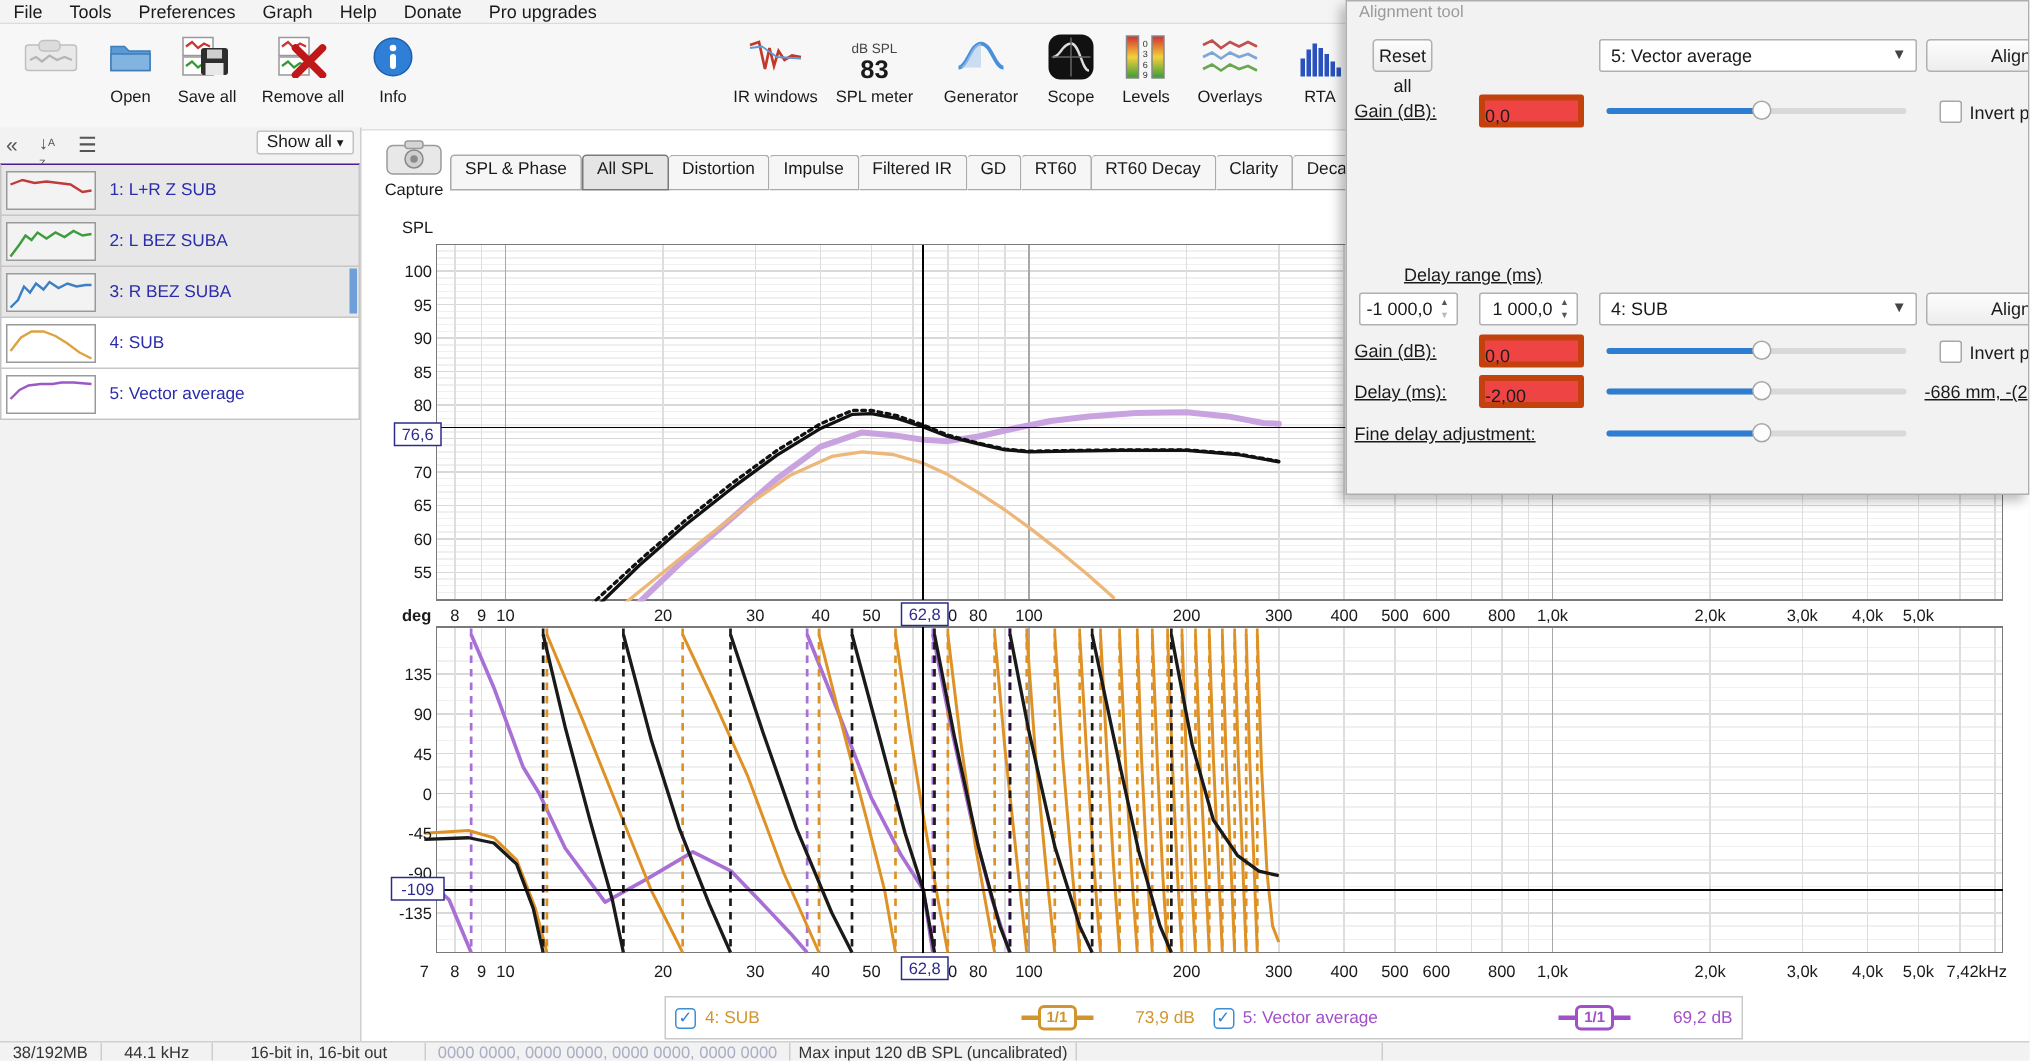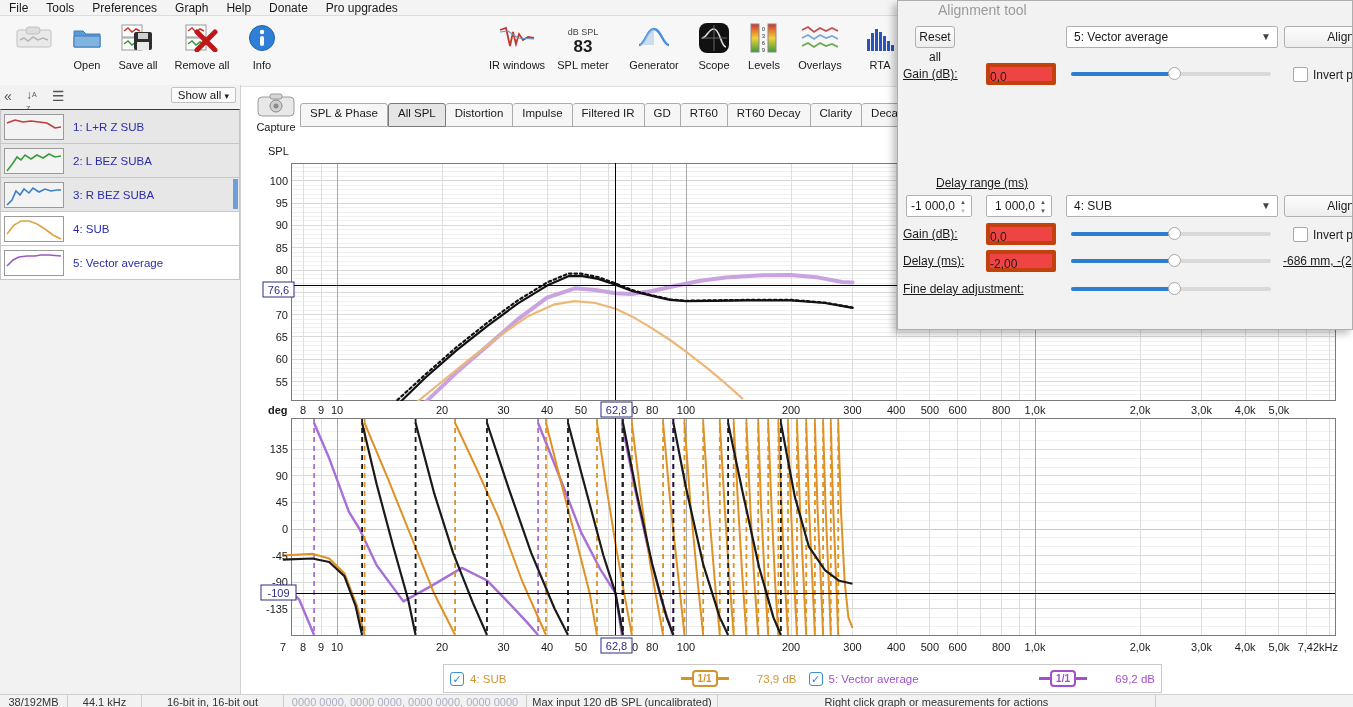--- a/index.html
+++ b/index.html
@@ -49,21 +49,21 @@
   .smbadge{display:flex;align-items:center;margin:0 8px;}
   .smline{width:11px;height:3px;}
   .smbox{border:2px solid;border-radius:4px;padding:0 4px;font-size:10px;font-weight:bold;background:#fff;line-height:13px;cursor:pointer;}
   .lval{font-size:11.5px;width:60px;text-align:right;}
   
   #statusbar{left:0;top:694px;width:1353px;height:13px;background:#f2f2f2;border-top:1px solid #d0d0d0;display:flex;overflow:hidden;z-index:60;}
   .ssec{border-right:1px solid #cdcdcd;font-size:11px;line-height:15px;text-align:center;white-space:nowrap;overflow:hidden;color:#333;}
   .ssec.muted{color:#a9aec4;}
   
   #panel{left:897px;top:0;width:456px;height:330px;background:#f2f2f2;border:1px solid #aeaeae;box-shadow:-4px 4px 7px rgba(0,0,0,0.25);z-index:50;box-sizing:border-box;overflow:hidden;}
-  #panel .ptitle{position:absolute;left:8px;top:1px;color:#9a9a9a;font-size:14px;margin-left:32px;}
+  #panel .ptitle{position:absolute;left:8px;top:1px;color:#9a9a9a;font-size:11px;}
   .pbtn{position:absolute;height:22px;background:linear-gradient(#fdfdfd,#ededed);border:1px solid #b0b0b0;border-radius:3px;font-size:12px;text-align:center;line-height:20px;cursor:pointer;box-sizing:border-box;}
   .pselect{position:absolute;height:22px;background:#fff;border:1px solid #b0b0b0;border-radius:2px;font-size:12px;line-height:20px;padding-left:7px;cursor:pointer;box-sizing:border-box;}
   .pselect .arr{position:absolute;right:6px;top:0;color:#444;font-size:10px;}
   .pinput{position:absolute;height:22px;background:#ef4444;border:4px solid #c2410c;border-radius:2px;font-size:12px;line-height:20px;text-align:left;padding-right:6px;box-sizing:border-box;}
   .plabel{position:absolute;font-size:12px;white-space:nowrap;text-decoration:underline;}
   .pslider{position:absolute;width:200px;height:22px;cursor:pointer;}
   .pslider .track{position:absolute;left:0;top:9px;width:100%;height:4px;background:#d9d9d9;border-radius:2px;}
   .pslider .fill{position:absolute;left:0;top:9px;height:4px;background:#2d7dd2;border-radius:2px;}
   .pslider .thumb{position:absolute;top:4px;width:13px;height:13px;background:#fdfdfd;border:1px solid #a8a8a8;border-radius:50%;box-sizing:border-box;}
   .spin{position:absolute;height:22px;background:#fff;border:1px solid #b0b0b0;border-radius:2px;box-sizing:border-box;font-size:12px;line-height:20px;}
@@ -608,21 +608,20 @@
       <span class="lval" style="color: rgb(160, 80, 200);">69,2 dB</span>
     </div>
   </div>
 
 <div class="abs" id="statusbar">
     <div class="ssec" style="width: 67px; flex: 0 0 67px;">38/192MB</div>
     <div class="ssec" style="width: 73px; flex: 0 0 73px;">44.1 kHz</div>
     <div class="ssec" style="width: 141px; flex: 0 0 141px;">16-bit in, 16-bit out</div>
     <div class="ssec muted" style="width: 242px; flex: 0 0 242px;">0000 0000, 0000 0000, 0000 0000, 0000 0000</div>
     <div class="ssec" style="width: 190px; flex: 0 0 190px;">Max input 120 dB SPL (uncalibrated)</div>
-    <div class="ssec" style="width: 437px; flex: 0 0 437px;">Right click graph or measurements for actions</div>
     <div class="ssec" style="width: 203px; flex: 0 0 203px;"></div>
   </div>
 
 <div class="abs" id="panel">
   <div class="ptitle">Alignment tool</div>
   <div class="pbtn" style="left:17px;top:25px;width:40px">Reset all</div>
   <div class="pselect" style="left:168px;top:25px;width:212px"><span>5: Vector average</span><span class="arr">▼</span></div>
   <div class="pbtn" style="left:386px;top:25px;width:120px">Aligne</div>
 
   <div class="plabel" style="left:5px;top:66px">Gain (dB):</div>

